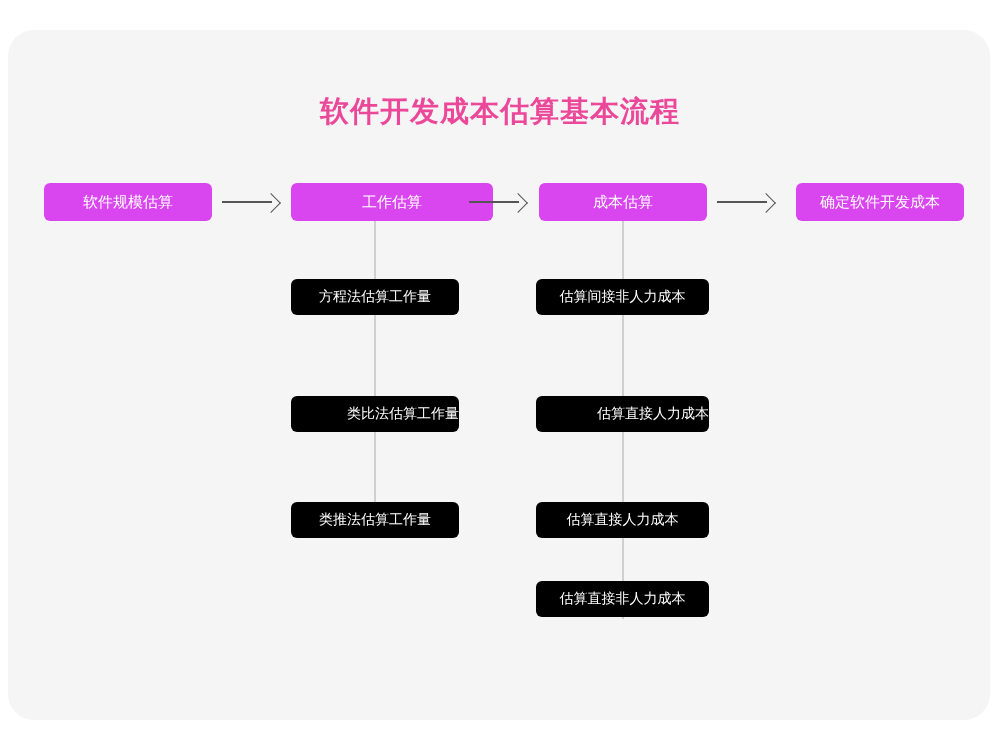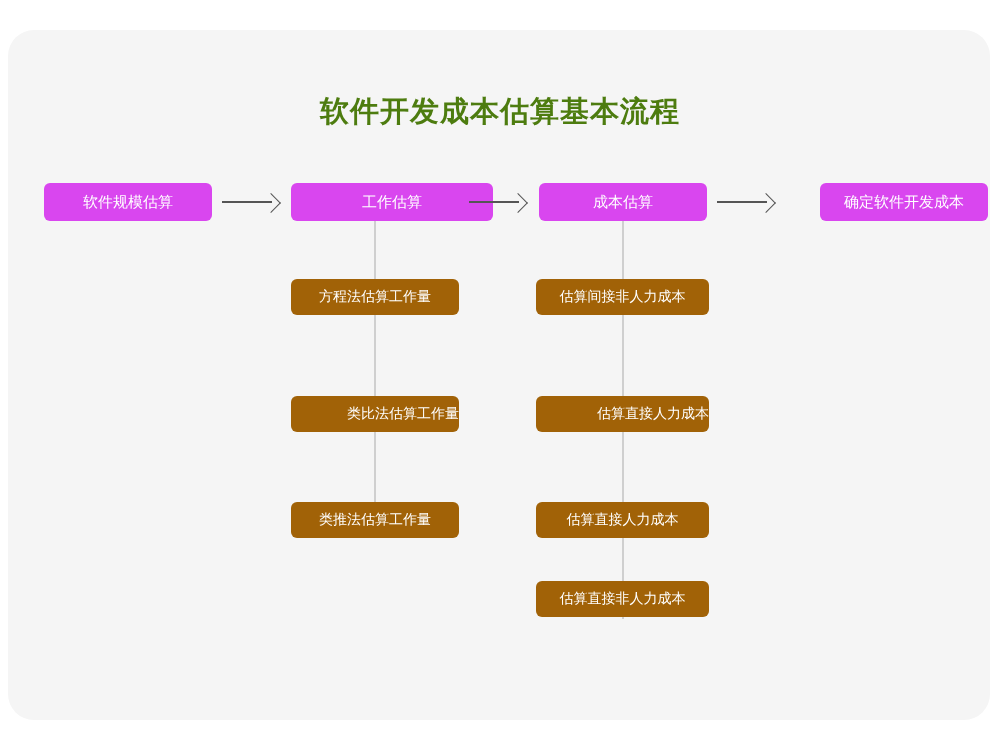--- a/index.html
+++ b/index.html
@@ -30,21 +30,21 @@
   }
 
   #diagram-title {
     position: absolute;
     left: 0;
     top: 92px;
     width: 1000px;
     text-align: center;
     font-size: 29px;
     font-weight: bold;
-    color: #4d7c0f;
+    color: #ec4899;
     letter-spacing: 1px;
     white-space: nowrap;
   }
 
   
   .stage-node {
     position: absolute;
     height: 38px;
     background: #d946ef;
     border-radius: 6px;
@@ -53,21 +53,21 @@
     display: flex;
     align-items: center;
     justify-content: center;
     white-space: nowrap;
     box-sizing: border-box;
   }
 
   #stage-0 { left: 44px;  top: 183px; width: 168px; }
   #stage-1 { left: 291px; top: 183px; width: 202px; }
   #stage-2 { left: 539px; top: 183px; width: 168px; }
-  #stage-3 { left: 820px; top: 183px; width: 168px; }
+  #stage-3 { left: 796px; top: 183px; width: 168px; }
 
   
   .flow-arrow {
     position: absolute;
     top: 194px;
     width: 64px;
     height: 16px;
   }
   #arrow-0 { left: 222px; }
   #arrow-1 { left: 469px; }
@@ -98,21 +98,21 @@
     width: 1.5px;
     background: #cfcfcf;
   }
   #spine-0 { left: 374px; top: 221px; height: 295px; }
   #spine-1 { left: 622px; top: 221px; height: 398px; }
 
   
   .substep-node {
     position: absolute;
     height: 36px;
-    background: #a16207;
+    background: #000000;
     border-radius: 6px;
     color: #ffffff;
     font-size: 14px;
     display: flex;
     align-items: center;
     justify-content: center;
     white-space: nowrap;
     box-sizing: border-box;
   }
 

